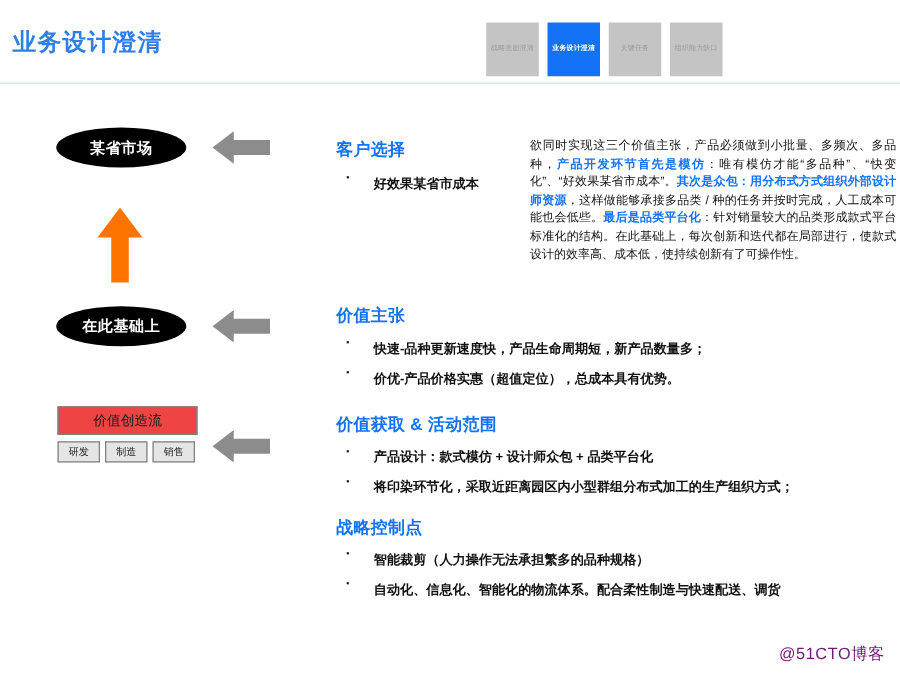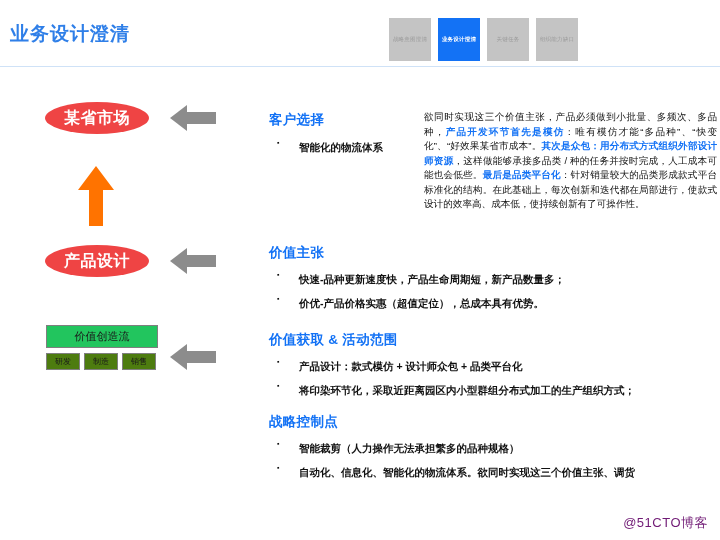--- a/index.html
+++ b/index.html
@@ -66,24 +66,24 @@
   
   .left-col {
     position: absolute;
     left: 0; top: 67px;
     width: 258px; height: 473px;
   }
   .oval {
     position: absolute;
     width: 104px;
     height: 32px;
-    background: #ef4444;
+    background: #000000;
     border-radius: 50%;
     color: #ffffff;
-    font-size: 16px;
+    font-size: 12px;
     font-weight: 700;
     display: flex;
     align-items: center;
     justify-content: center;
     letter-spacing: 0.5px;
     text-align: right;
   }
   .oval-market { left: 45px; top: 35px; }
   .oval-position { left: 45px; top: 178px; }
 
@@ -138,38 +138,38 @@
   .flow-main {
     width: 112px;
     height: 23px;
     border: 1px solid #7f7f7f;
     box-sizing: border-box;
     display: flex;
     align-items: center;
     justify-content: center;
     font-size: 11px;
     color: #1a1a1a;
-    background: #22c55e;
+    background: #ef4444;
   }
   .flow-sub {
     margin-top: 5px;
     display: flex;
     gap: 4px;
   }
   .flow-cell {
     width: 34px;
     height: 17px;
     border: 1px solid #7f7f7f;
     box-sizing: border-box;
     display: flex;
     align-items: center;
     justify-content: center;
     font-size: 8px;
     color: #1a1a1a;
-    background: #4d7c0f;
+    background: #e5e5e5;
   }
 
   
   .main {
     position: absolute;
     left: 258px; top: 81px;
     width: 462px; height: 473px;
   }
   .section-head {
     color: #1372f5;
@@ -257,21 +257,21 @@
   <div class="arrow-left arrow-a1">
     <div class="shaft"></div>
       <div class="head"></div>
   </div>
 
   <div class="arrow-up">
     <div class="head"></div>
       <div class="shaft"></div>
   </div>
 
-  <div class="oval oval-position">产品设计</div>
+  <div class="oval oval-position">在此基础上</div>
 
   <div class="arrow-left arrow-a2">
     <div class="shaft"></div>
       <div class="head"></div>
   </div>
 
   <div class="value-flow">
     <div class="flow-main">价值创造流</div>
     <div class="flow-sub">
       <div class="flow-cell">研发</div>
@@ -283,21 +283,21 @@
   <div class="arrow-left arrow-a3">
     <div class="shaft"></div>
       <div class="head"></div>
   </div>
 </div>
 
 <div class="main">
 
   <div class="section-head sec-customer">客户选择</div>
   <ul class="bullets b-customer">
-    <li>智能化的物流体系</li>
+    <li>好效果某省市成本</li>
   </ul>
 
   <div class="para-block">
     <span>欲同时实现这三个价值主张，产品必须做到小批量、多频次、多品种，</span><span class="hl">产品开发环节首先是模仿</span><span>：唯有模仿才能“多品种”、“快变化”、“好效果某省市成本”。</span><span class="hl">其次是众包：用分布式方式组织外部设计师资源</span><span>，这样做能够承接多品类 / 种的任务并按时完成，人工成本可能也会低些。</span><span class="hl">最后是品类平台化</span><span>：针对销量较大的品类形成款式平台标准化的结构。在此基础上，每次创新和迭代都在局部进行，使款式设计的效率高、成本低，使持续创新有了可操作性。</span>
   </div>
 
   <div class="section-head sec-value">价值主张</div>
   <ul class="bullets b-value">
     <li>快速-品种更新速度快，产品生命周期短，新产品数量多；</li>
     <li>价优-产品价格实惠（超值定位），总成本具有优势。</li>
@@ -305,17 +305,17 @@
 
   <div class="section-head sec-acquire">价值获取 &amp; 活动范围</div>
   <ul class="bullets b-acquire">
     <li>产品设计：款式模仿 + 设计师众包 + 品类平台化</li>
     <li>将印染环节化，采取近距离园区内小型群组分布式加工的生产组织方式；</li>
   </ul>
 
   <div class="section-head sec-control">战略控制点</div>
   <ul class="bullets b-control">
     <li>智能裁剪（人力操作无法承担繁多的品种规格）</li>
-    <li>自动化、信息化、智能化的物流体系。欲同时实现这三个价值主张、调货</li>
+    <li>自动化、信息化、智能化的物流体系。配合柔性制造与快速配送、调货</li>
   </ul>
 </div>
 
 <div class="watermark">@51CTO博客</div>
 
 </body></html>

